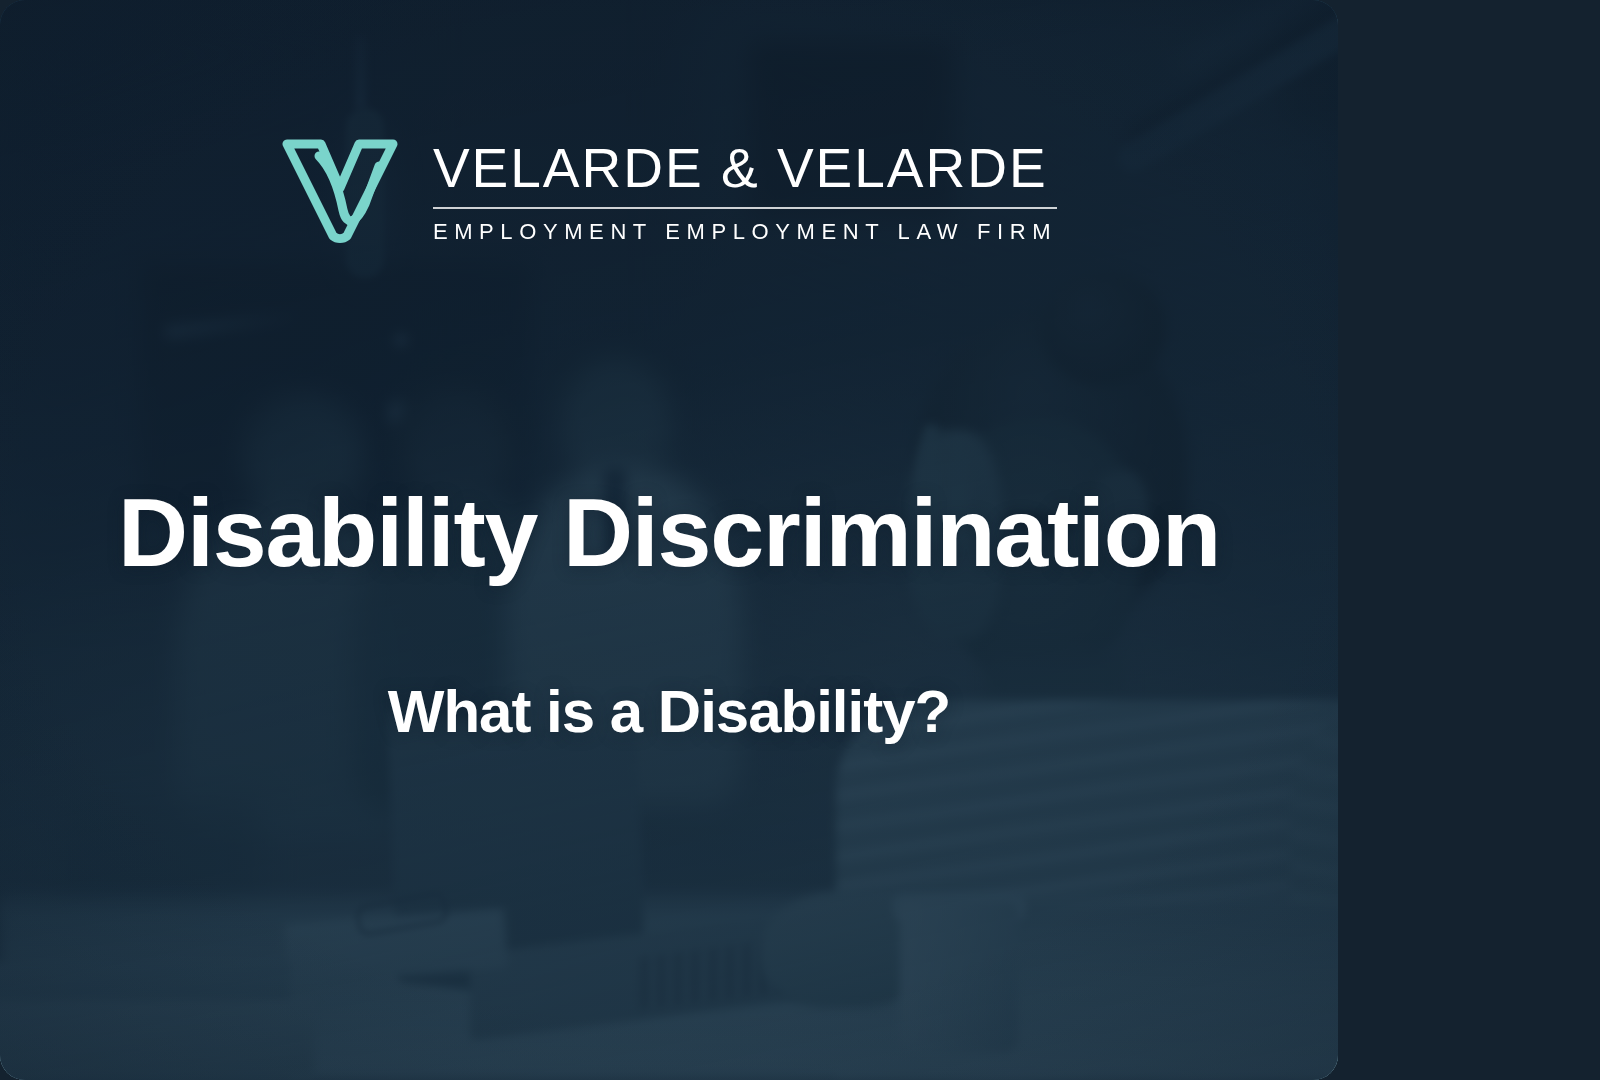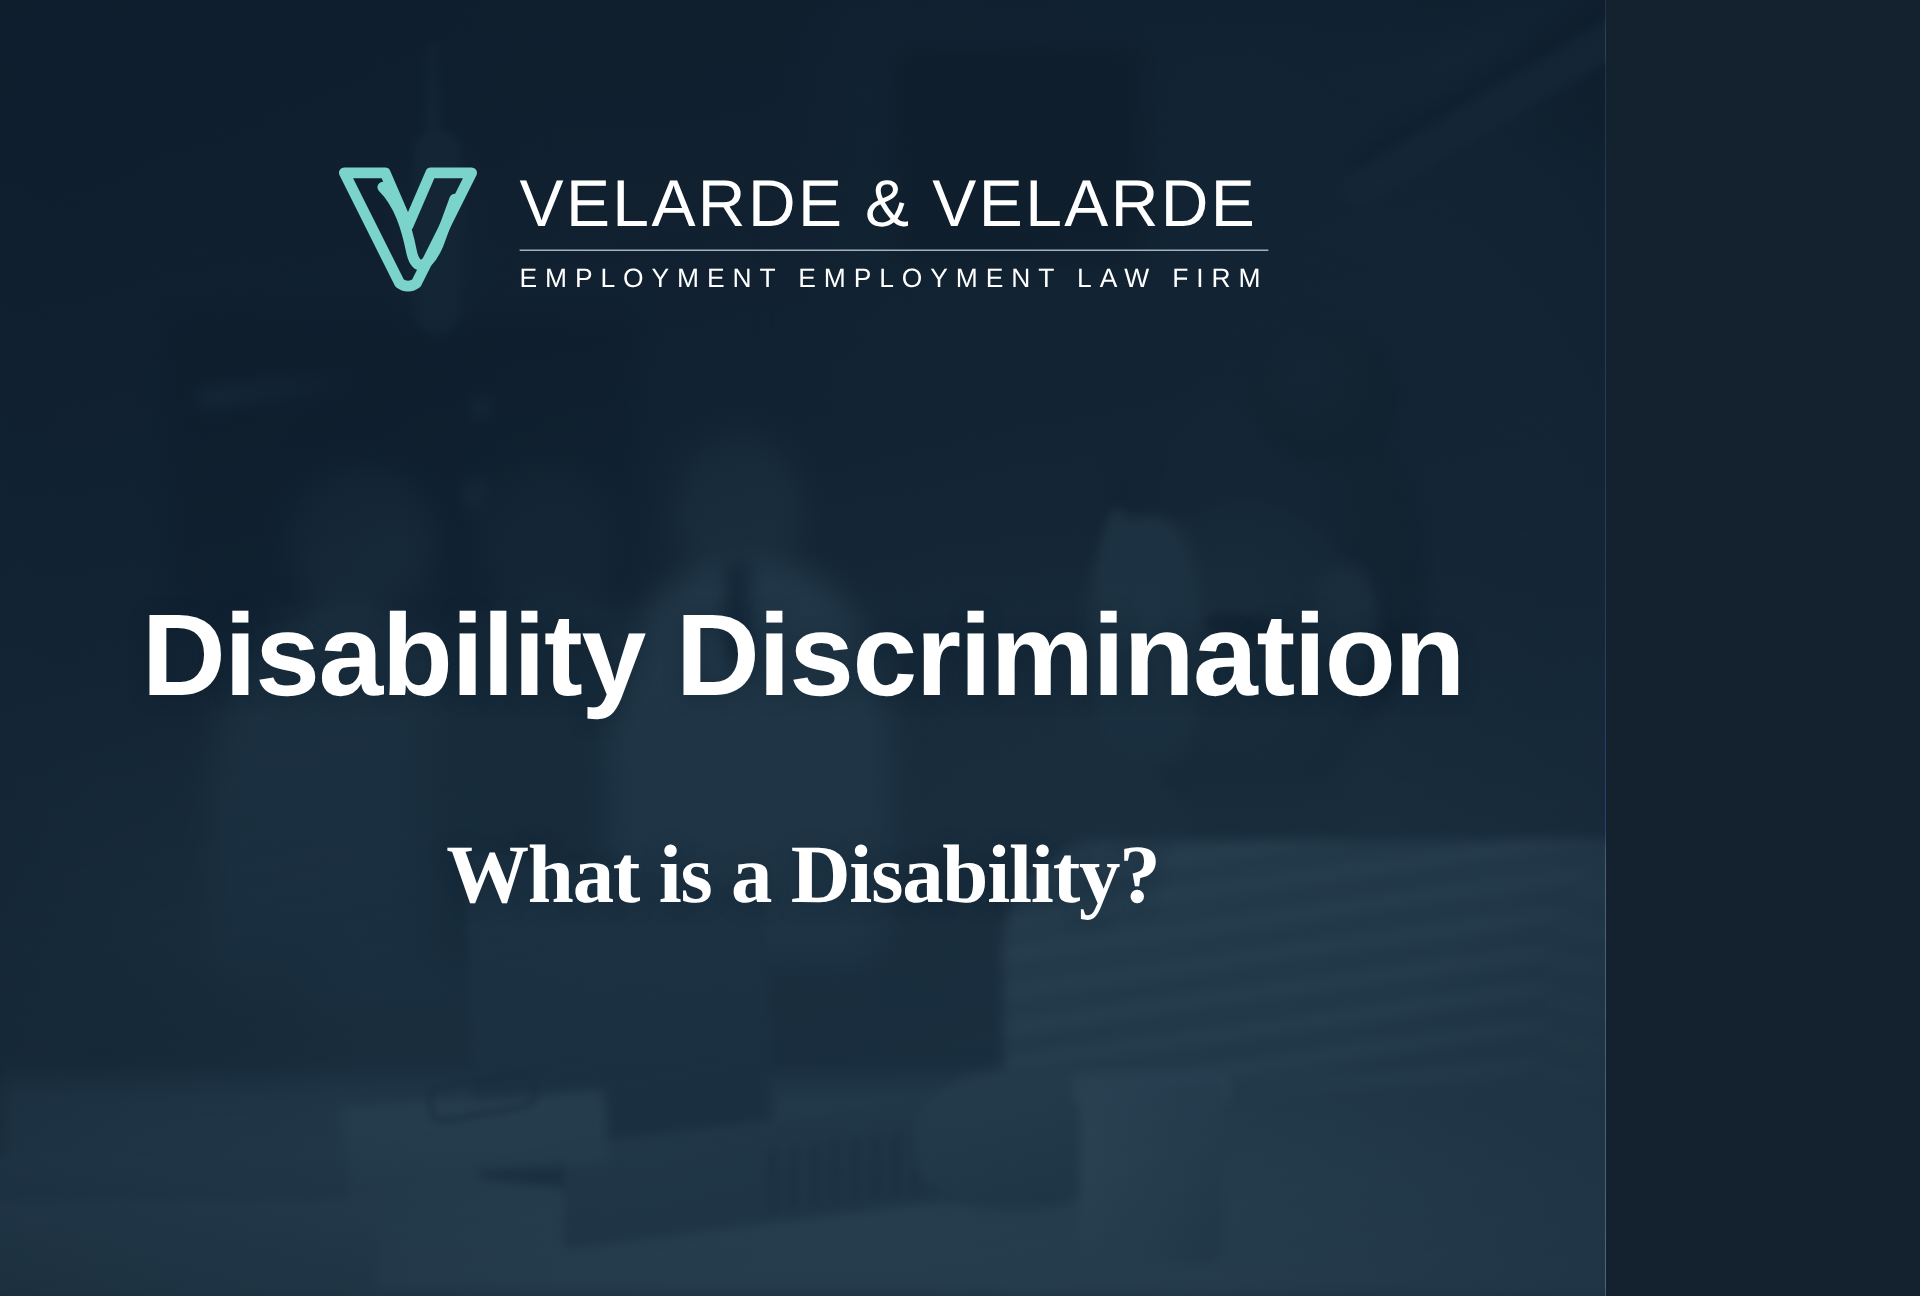--- a/index.html
+++ b/index.html
@@ -10,21 +10,22 @@
   }
   body {
     font-family: "Liberation Sans", sans-serif;
   }
 
   #banner {
     position: relative;
     width: 1338px;
     height: 1080px;
     overflow: hidden;
-    background: #8b5cf6;
+    background: #0c4a6e;
+    border-radius: 25px;
   }
 
   
   .photo-layer {
     position: absolute;
     inset: 0;
     overflow: hidden;
   }
   .photo-base {
     position: absolute;
@@ -465,28 +466,28 @@
     text-align: center;
     width: 100%;
   }
   .headline {
     font-family: "Liberation Sans", sans-serif;
     font-weight: 700;
     font-size: 97px;
     line-height: 1.10;
     color: #ffffff;
     letter-spacing: -1.2px;
-    margin: 12px;
+    margin: 0;
     text-shadow: 0 2px 16px rgba(12,26,40,.38);
   }
   .headline .ln { display: block; }
   .subhead {
-    font-family: Liberation Serif, serif;
+    font-family: Liberation Sans, sans-serif;
     font-weight: 700;
-    font-size: 69px;
+    font-size: 60px;
     line-height: 1.1;
     color: #ffffff;
     letter-spacing: -1px;
     margin: 92px 0 0 0;
     text-shadow: 0 2px 16px rgba(12,26,40,.38);
   }
 </style>
 </head>
 <body>
 

